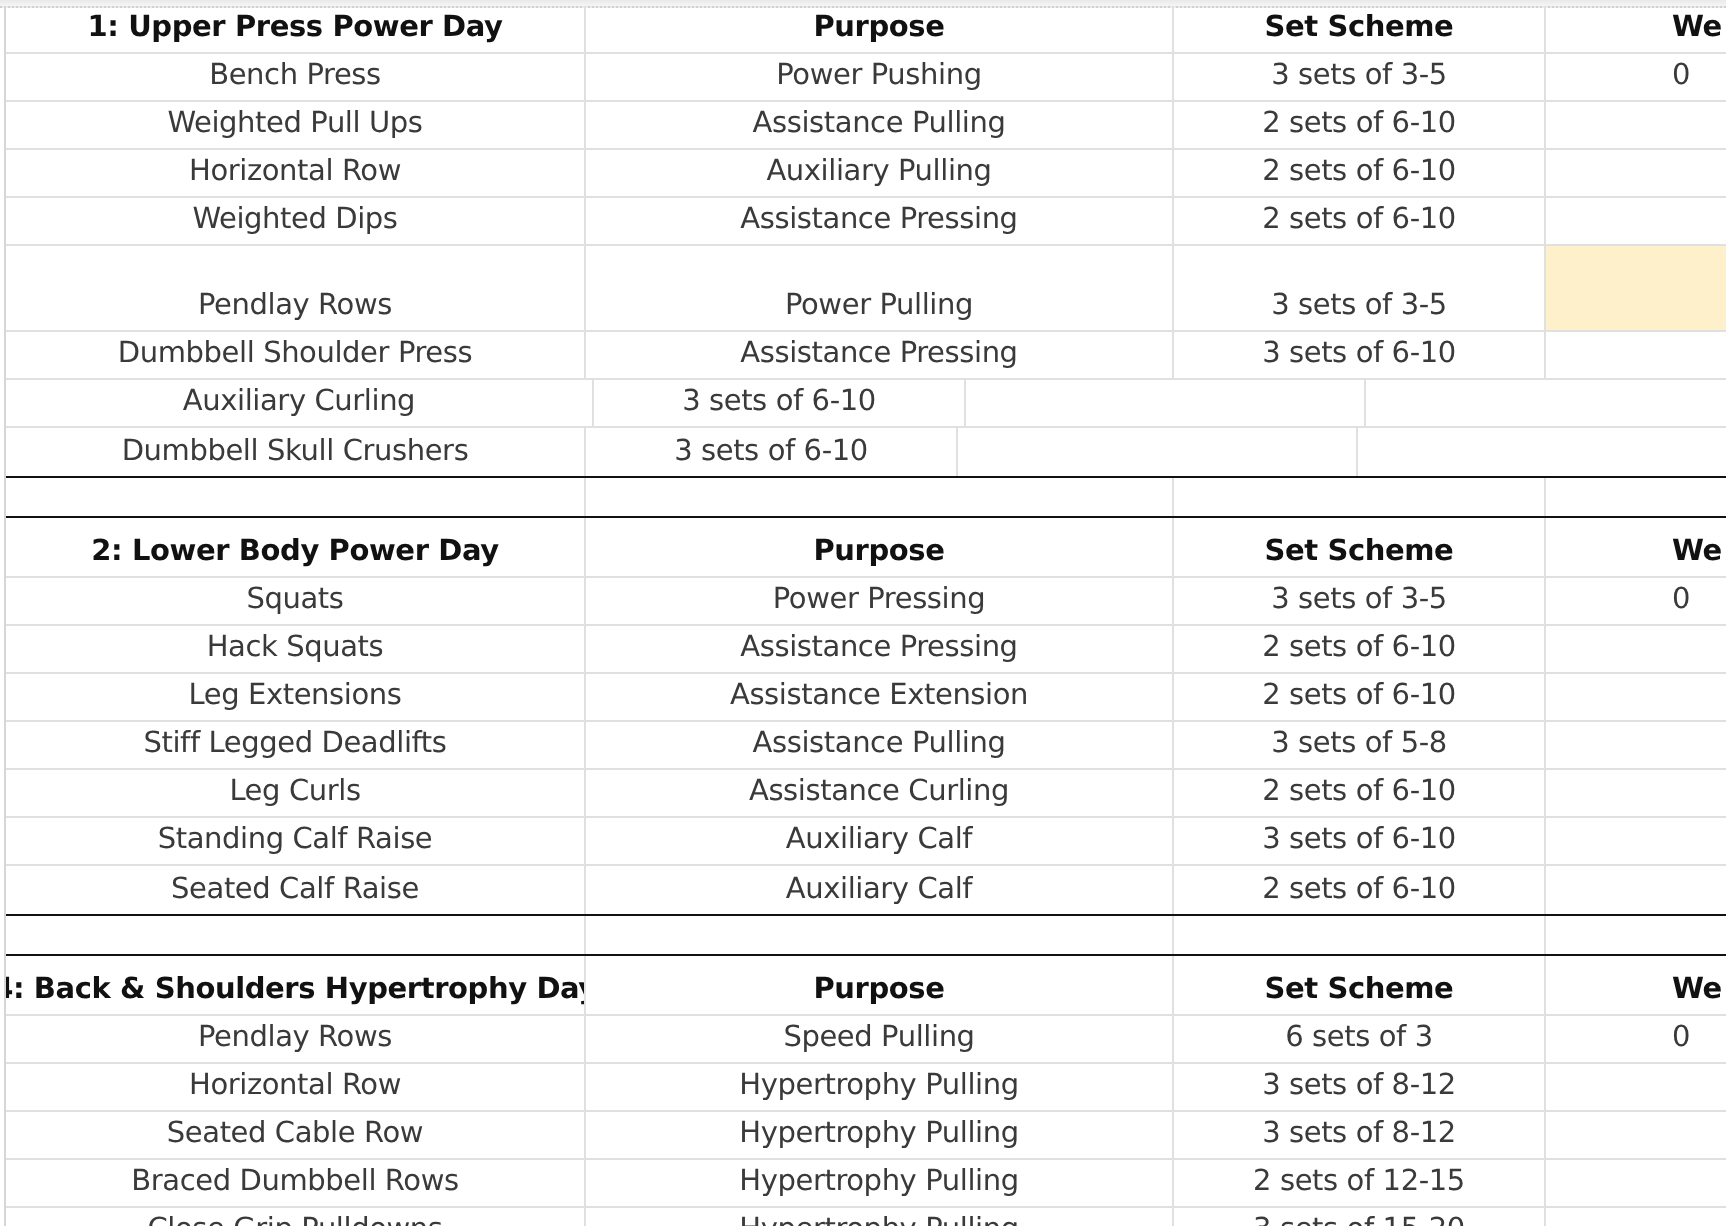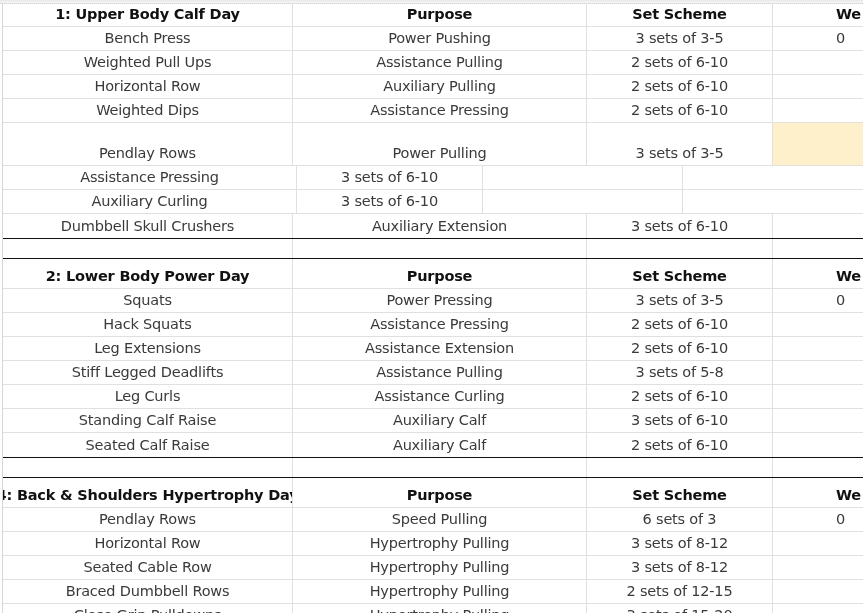--- a/index.html
+++ b/index.html
@@ -27,21 +27,21 @@
   .hl { background:#fff0cc; }
 </style>
 </head>
 <body>
 
 <div class="topbar"></div>
 
 <div class="sheet">
 
   <div class="row hdr h24">
-    <div class="cell c0">1: Upper Body Calf Day</div>
+    <div class="cell c0">1: Upper Press Power Day</div>
     <div class="cell c1">Purpose</div>
     <div class="cell c2">Set Scheme</div>
     <div class="cell c3">We</div>
   </div>
   <div class="row h24">
     <div class="cell c0">Bench Press</div>
     <div class="cell c1">Power Pushing</div>
     <div class="cell c2">3 sets of 3-5</div>
     <div class="cell c3">0</div>
   </div>
@@ -63,32 +63,32 @@
     <div class="cell c2">2 sets of 6-10</div>
     <div class="cell c3"></div>
   </div>
   <div class="row h43">
     <div class="cell c0">Pendlay Rows</div>
     <div class="cell c1">Power Pulling</div>
     <div class="cell c2">3 sets of 3-5</div>
     <div class="cell c3 hl"></div>
   </div>
   <div class="row h24">
+    <div class="cell c0">Dumbbell Shoulder Press</div>
     <div class="cell c1">Assistance Pressing</div>
     <div class="cell c2">3 sets of 6-10</div>
     <div class="cell c3"></div>
   </div>
   <div class="row h24">
     <div class="cell c1">Auxiliary Curling</div>
     <div class="cell c2">3 sets of 6-10</div>
     <div class="cell c3"></div>
   </div>
   <div class="row h24" style="border-bottom:none;">
     <div class="cell c0">Dumbbell Skull Crushers</div>
-    <div class="cell c1">Auxiliary Extension</div>
     <div class="cell c2">3 sets of 6-10</div>
     <div class="cell c3"></div>
   </div>
 
   <div class="row h21 blank">
     <div class="cell c0"></div>
     <div class="cell c1"></div>
     <div class="cell c2"></div>
     <div class="cell c3"></div>
   </div>

